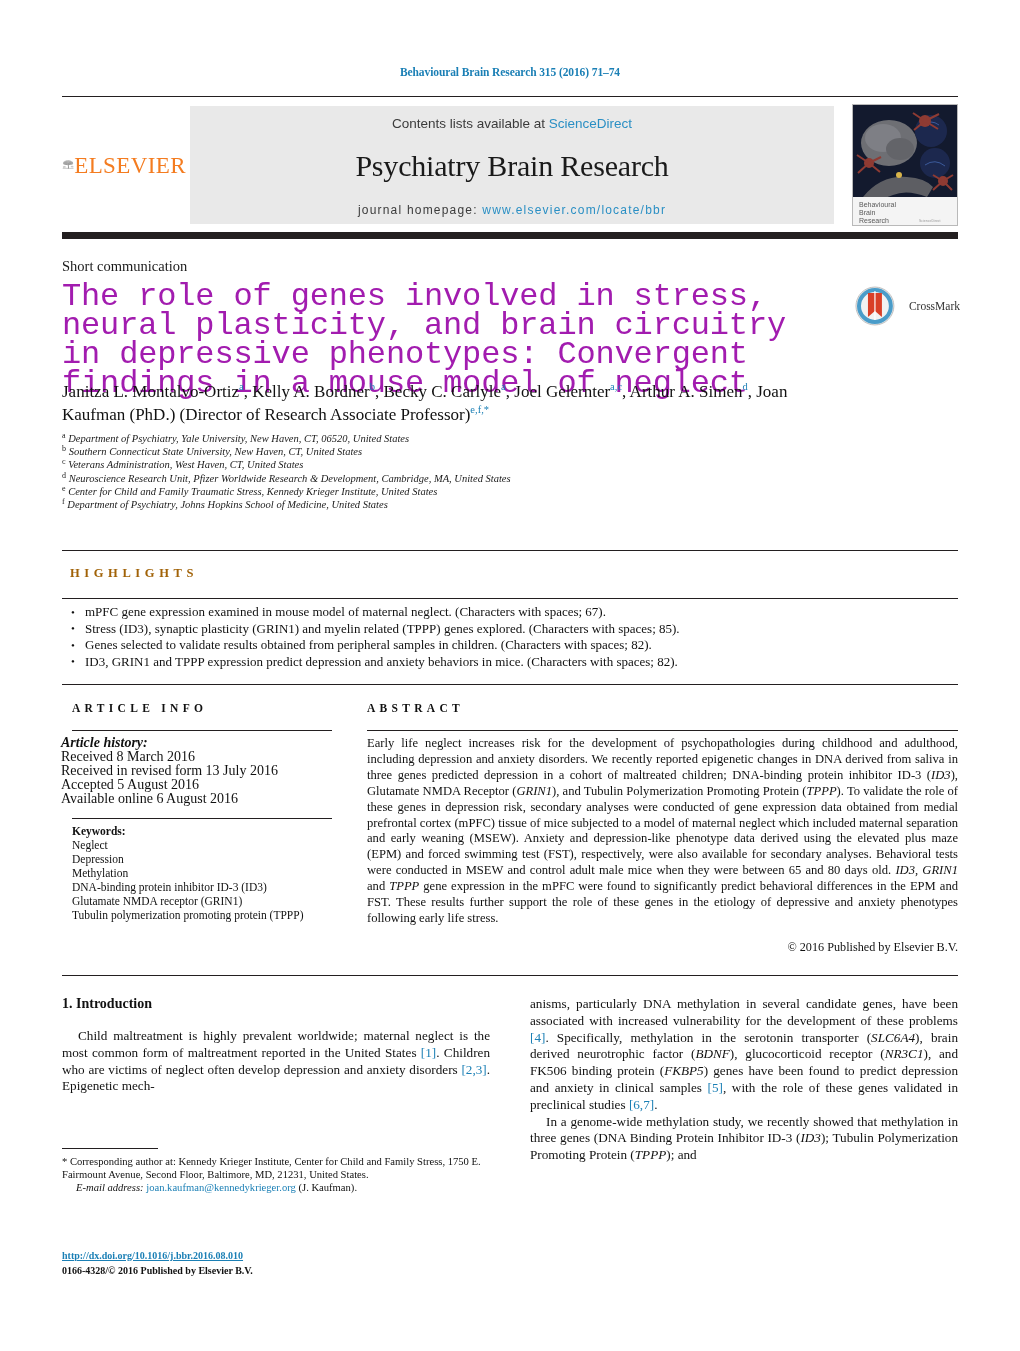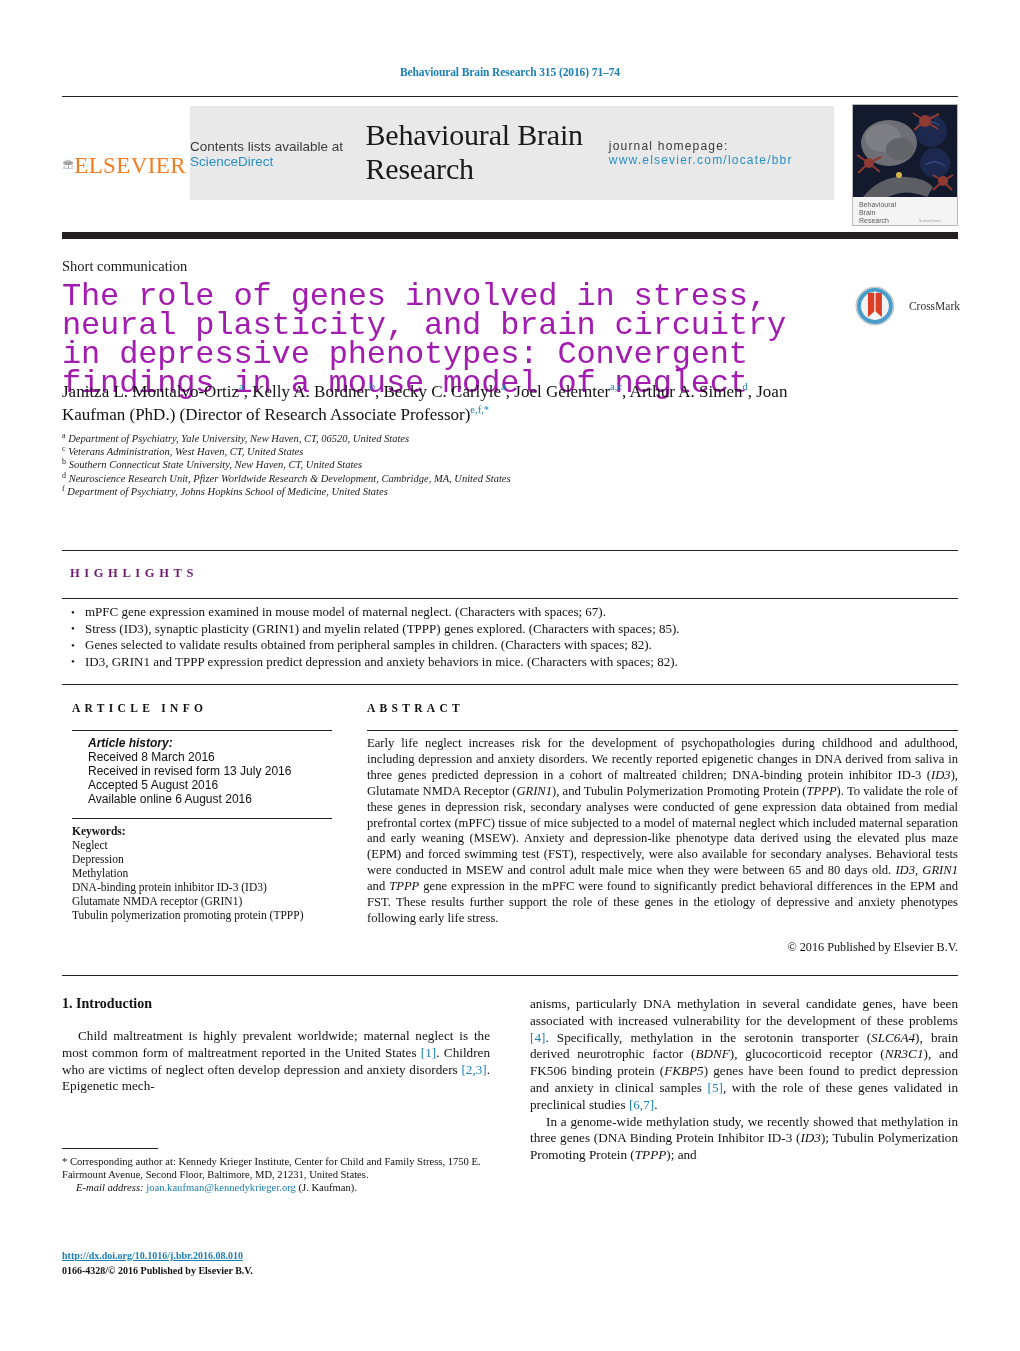--- a/index.html
+++ b/index.html
@@ -62,24 +62,24 @@
     font-family: "Liberation Serif", serif;
     font-size: 23px;
     color: #f47c20;
     letter-spacing: 0.4px;
     line-height: 1;
     margin-top: 1px;
   }
   .journal-band {
     position: absolute;
     left: 128px; top: 2px;
-    width: 644px; height: 94px;
+    width: 644px; height: 118px;
     background: #e9e9e9;
     display: flex;
-    flex-direction: row;
+    flex-direction: column;
     align-items: center;
     justify-content: center;
   }
   .contents-line {
     font-family: "Liberation Sans", sans-serif;
     font-size: 13.5px;
     color: #3b3b3b;
     margin-top: 2px;
   }
   .contents-line .sd {
@@ -192,21 +192,21 @@
     width: 896px; height: 1.4px;
     background: #231f20;
   }
   .hl-heading {
     position: absolute;
     left: 70px; top: 566px;
     font-family: "Liberation Serif", serif;
     font-weight: bold;
     font-size: 12.5px;
     letter-spacing: 4.6px;
-    color: #701a75;
+    color: #a16207;
   }
   .rule-hl2 {
     position: absolute;
     left: 62px; top: 598px;
     width: 896px; height: 1px;
     background: #231f20;
   }
   .hl-list {
     position: absolute;
     left: 70px; top: 604px;
@@ -263,24 +263,24 @@
   }
   .rule-info2-r {
     position: absolute;
     left: 367px; top: 730px;
     width: 591px; height: 1.2px;
     background: #231f20;
   }
 
   .art-history {
     position: absolute;
-    left: 88px; top: 736px;
+    left: 61px; top: 736px;
     width: 270px;
-    font-family: Liberation Sans, sans-serif;
-    font-size: 12px;
+    font-family: Liberation Serif, serif;
+    font-size: 14px;
     line-height: 14px;
     color: #111111;
   }
   .art-history .lab {
     font-style: italic;
     font-weight: bold;
   }
   .rule-kw {
     position: absolute;
     left: 72px; top: 818px;
@@ -441,21 +441,21 @@
           </g>
         </g>
       </svg>
       <div class="elsevier-word">ELSEVIER</div>
     </div>
 
     <div class="journal-band">
       <div class="contents-line">
         <span>Contents lists available at </span><span class="sd">ScienceDirect</span>
       </div>
-      <div class="journal-name">Behavioural Brain Research</div>
+      <div class="journal-name">Psychiatry Brain Research</div>
       <div class="homepage-line">
         <span>journal homepage:</span>
         <span class="url">www.elsevier.com/locate/bbr</span>
       </div>
     </div>
 
     <div class="cover-thumb">
       <svg width="104" height="120" viewBox="0 0 104 120">
         <rect x="0" y="0" width="104" height="92" fill="#131a2e"></rect>
         <ellipse cx="36" cy="38" rx="28" ry="23" fill="#6e6f74"></ellipse>
@@ -496,23 +496,24 @@
       <path d="M13 7 h14 v24 l-7 -6 l-7 6 Z" fill="#d93f27"></path>
       <path d="M20 5 v29" stroke="#ffffff" stroke-width="1.4" opacity="0.85"></path>
     </svg>
     <span class="crossmark-label">CrossMark</span>
   </div>
 
   <div class="authors">Janitza L. Montalvo-Ortiz<sup>a</sup>, Kelly A. Bordner<sup>b</sup>, Becky C. Carlyle<sup>a</sup>, Joel Gelernter<sup>a,c</sup>, Arthur A. Simen<sup>d</sup>, Joan Kaufman (PhD.) (Director of Research Associate Professor)<sup>e,f,*</sup></div>
 
   <div class="affils">
     <div class="aff"><span class="mark">a</span> <span>Department of Psychiatry, Yale University, New Haven, CT, 06520, United States</span></div>
+    <div class="aff"><span class="mark">b</span> <span>Southern Connecticut State University, New Haven, CT, United States</span></div>
     <div class="aff"><span class="mark">c</span> <span>Veterans Administration, West Haven, CT, United States</span></div>
-    <div class="aff"><span class="mark">b</span> <span>Southern Connecticut State University, New Haven, CT, United States</span></div>
     <div class="aff"><span class="mark">d</span> <span>Neuroscience Research Unit, Pfizer Worldwide Research &amp; Development, Cambridge, MA, United States</span></div>
+    <div class="aff"><span class="mark">e</span> <span>Center for Child and Family Traumatic Stress, Kennedy Krieger Institute, United States</span></div>
     <div class="aff"><span class="mark">f</span> <span>Department of Psychiatry, Johns Hopkins School of Medicine, United States</span></div>
   </div>
 
   <div class="rule-hl"></div>
   <div class="hl-heading">HIGHLIGHTS</div>
   <div class="rule-hl2"></div>
   <ul class="hl-list">
     <li>mPFC gene expression examined in mouse model of maternal neglect. (Characters with spaces; 67).</li>
     <li>Stress (ID3), synaptic plasticity (GRIN1) and myelin related (TPPP) genes explored. (Characters with spaces; 85).</li>
     <li>Genes selected to validate results obtained from peripheral samples in children. (Characters with spaces; 82).</li>

